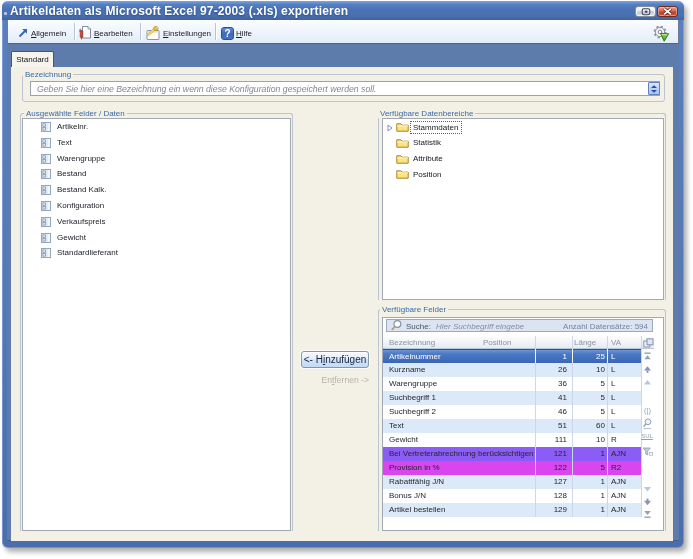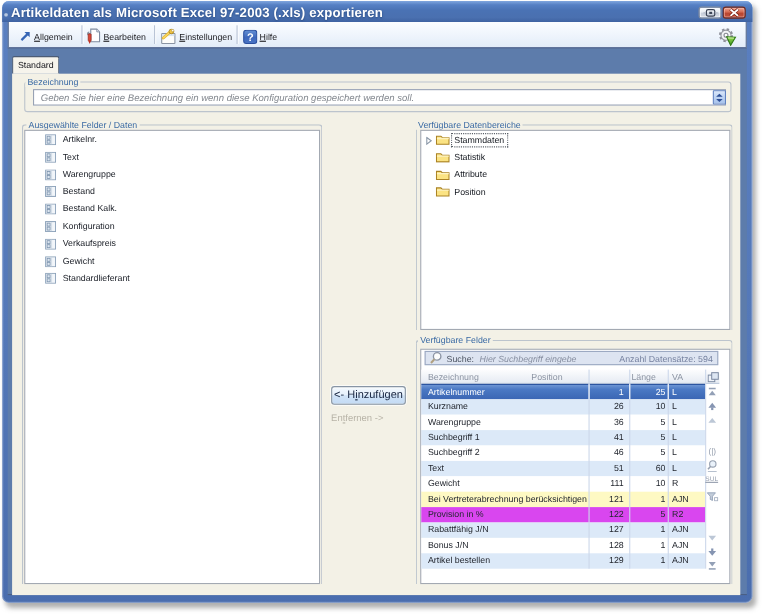--- a/index.html
+++ b/index.html
@@ -25,21 +25,21 @@
 .fitem{position:absolute;font-size:8px;color:#20242c;white-space:nowrap}
 .ticon{position:absolute;width:10px;height:10px}
 .trow{position:absolute;font-size:8px;color:#14181f;white-space:nowrap}
 .combo{position:absolute;left:30px;top:81px;width:630px;height:15px;background:#fff;border:1px solid #98a2b4}
 .combotext{position:absolute;left:37px;top:84px;font-size:8.7px;font-style:italic;color:#83888f;white-space:nowrap}
 .combobtn{position:absolute;left:648px;top:82px;width:12px;height:13px;background:linear-gradient(180deg,#d9e7fa 0%,#bcd2f2 50%,#a8c3ec 100%);border:1px solid #5f82c2;border-radius:1px}
 .hinz{position:absolute;left:301px;top:351px;width:68px;height:17px;border:1px solid #8795a5;border-radius:3px;
  background:linear-gradient(180deg,#f3f9fe 0%,#e6f1fc 45%,#d0e3f7 52%,#c4dbf4 100%);
  box-shadow:0 0 0 1px #fbfbf7, inset 0 1px 0 #fff;
  font-size:10px;color:#15233e;text-align:center;line-height:15px}
-.entf{position:absolute;left:301px;top:375px;width:68px;font-size:8.6px;color:#b7b3a7;text-align:left}
+.entf{position:absolute;left:301px;top:375px;width:68px;font-size:8.6px;color:#b7b3a7;text-align:right}
 .searchbar{position:absolute;left:386px;top:319px;width:267px;height:13px;background:#dde4f1;border:1px solid #9ca9c2}
 .sb-suche{position:absolute;left:406px;top:321.5px;font-size:8px;font-weight:normal;color:#4c5462}
 .sb-hint{position:absolute;left:436px;top:321.5px;font-size:8px;font-style:italic;color:#868ea0}
 .sb-count{position:absolute;right:45px;top:321.5px;font-size:8px;color:#7682a0}
 .thead{position:absolute;left:383px;top:336px;width:271px;height:13px;background:linear-gradient(180deg,#fdfdfe 0%,#f0f3f8 55%,#e6ebf3 100%);border-bottom:1px solid #b9c6da;font-size:8px;color:#8b93a2}
 .grow{position:absolute;left:383px;width:258px;height:14px;font-size:8px;color:#23272f}
 .cellname{position:absolute;left:6px;top:0;width:147px;height:14px;line-height:14px;overflow:hidden;white-space:nowrap}
 .cellpos{position:absolute;left:100px;top:0;width:84px;height:14px;line-height:14px;text-align:right}
 .celllen{position:absolute;left:155px;top:0;width:67px;height:14px;line-height:14px;text-align:right}
 .cellva{position:absolute;left:228px;top:0;height:14px;line-height:14px}
@@ -287,21 +287,21 @@
       <div class="cellpos">51</div>
       <div class="celllen">60</div>
       <div class="cellva">L</div>
     </div>
     <div class="grow" style="top:433.0px;background:#fff">
       <div class="cellname">Gewicht</div>
       <div class="cellpos">111</div>
       <div class="celllen">10</div>
       <div class="cellva">R</div>
     </div>
-    <div class="grow" style="top:447.0px;background:#fef9c3">
+    <div class="grow" style="top:447.0px;background:#8b5cf6">
       <div class="cellname">Bei Vertreterabrechnung berücksichtigen</div>
       <div class="cellpos">121</div>
       <div class="celllen">1</div>
       <div class="cellva">AJN</div>
     </div>
     <div class="grow" style="top:461.0px;background:#d946ef">
       <div class="cellname">Provision in %</div>
       <div class="cellpos">122</div>
       <div class="celllen">5</div>
       <div class="cellva">R2</div>

